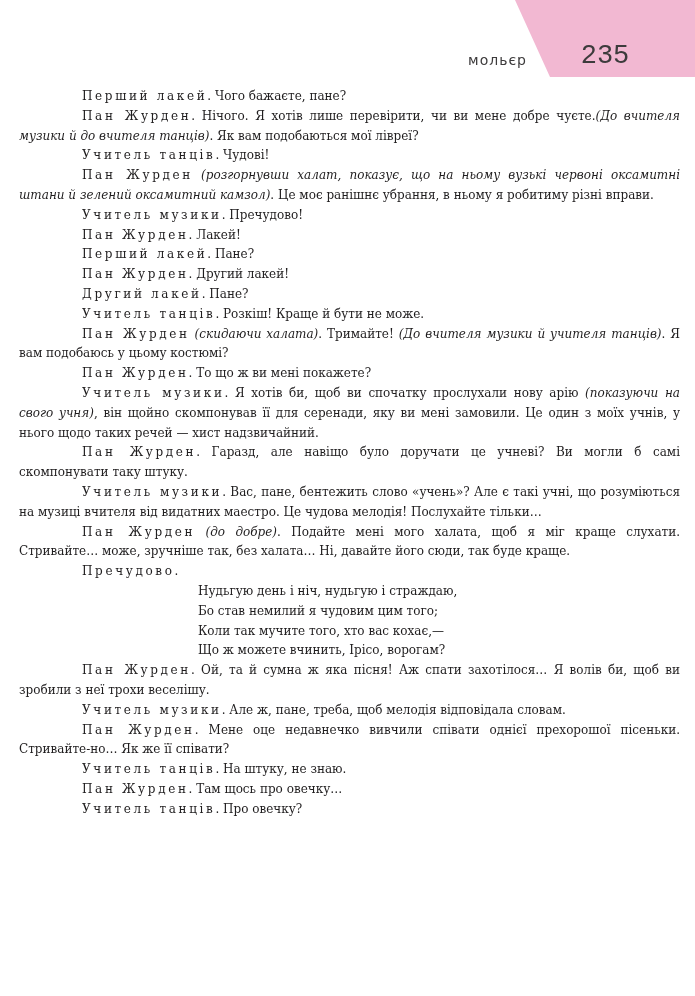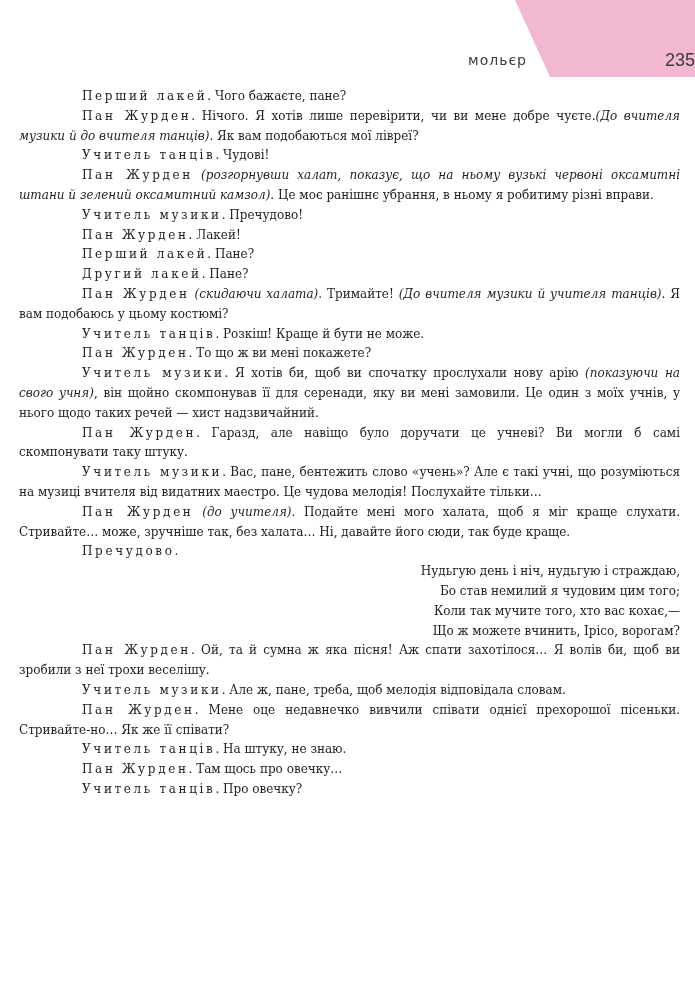--- a/index.html
+++ b/index.html
@@ -22,23 +22,23 @@
     width: 180px;
     height: 77px;
     background: var(--tab-pink, #f2b8d2);
     clip-path: polygon(0 0, 100% 0, 100% 100%, 35px 100%);
   }
   .page-number {
     position: absolute;
     bottom: 6px;
     left: 0;
     width: 100%;
-    text-align: right;
-    font-family: Liberation Sans, sans-serif;
-    font-size: 18px;
+    text-align: center;
+    font-family: Liberation Mono, monospace;
+    font-size: 27px;
     font-weight: 500;
     color: var(--header-text, #3d3b3c);
   }
   .running-title {
     position: absolute;
     top: 52px;
     right: 168px;
     font-family: "DejaVu Sans", "Liberation Sans", sans-serif;
     font-size: 14px;
     letter-spacing: 1px;
@@ -61,21 +61,21 @@
     text-indent: 63px;
   }
   .seg-name {
     letter-spacing: 0.22em;
   }
   .seg-italic {
     font-style: italic;
   }
   .verse {
     margin: 0 0 0 179px;
-    text-align: right;
+    text-align: left;
   }
   .verse-line {
     white-space: nowrap;
   }
 </style>
 </head>
 <body style="--tab-pink: #f2b8d2; --header-text: #3d3b3c; --body-text: #1f1d1e; background: rgb(255, 255, 255);">
 
 <div class="running-title">мольєр</div>
 
@@ -84,28 +84,29 @@
 </div>
 
 <div class="content" id="content">
     <p class="para"><span class="seg-name">Перший лакей</span><span class="seg-plain">. Чого бажаєте, пане?</span></p>
     <p class="para"><span class="seg-name">Пан Журден</span><span class="seg-plain">. Нічого. Я хотів лише перевірити, чи ви мене добре чуєте.</span><span class="seg-italic">(До вчителя музики й до вчителя танців)</span><span class="seg-plain">. Як вам подобаються мої лівреї?</span></p>
     <p class="para"><span class="seg-name">Учитель танців</span><span class="seg-plain">. Чудові!</span></p>
     <p class="para"><span class="seg-name">Пан Журден</span><span class="seg-plain"> </span><span class="seg-italic">(розгорнувши халат, показує, що на ньому вузькі червоні оксамитні штани й зелений оксамитний камзол)</span><span class="seg-plain">. Це моє ранішнє убрання, в ньому я робитиму різні вправи.</span></p>
     <p class="para"><span class="seg-name">Учитель музики</span><span class="seg-plain">. Пречудово!</span></p>
     <p class="para"><span class="seg-name">Пан Журден</span><span class="seg-plain">. Лакей!</span></p>
     <p class="para"><span class="seg-name">Перший лакей</span><span class="seg-plain">. Пане?</span></p>
+    <p class="para"><span class="seg-name">Пан Журден</span><span class="seg-plain">. Другий лакей!</span></p>
     <p class="para"><span class="seg-name">Другий лакей</span><span class="seg-plain">. Пане?</span></p>
+    <p class="para"><span class="seg-name">Учитель танців</span><span class="seg-plain">. Розкіш! Краще й бути не може.</span></p>
     <p class="para"><span class="seg-name">Пан Журден</span><span class="seg-plain"> </span><span class="seg-italic">(скидаючи халата)</span><span class="seg-plain">. Тримайте! </span><span class="seg-italic">(До вчителя музики й учителя танців)</span><span class="seg-plain">. Я вам подобаюсь у цьому костюмі?</span></p>
-    <p class="para"><span class="seg-name">Учитель танців</span><span class="seg-plain">. Розкіш! Краще й бути не може.</span></p>
     <p class="para"><span class="seg-name">Пан Журден</span><span class="seg-plain">. То що ж ви мені покажете?</span></p>
     <p class="para"><span class="seg-name">Учитель музики</span><span class="seg-plain">. Я хотів би, щоб ви спочатку прослухали нову арію </span><span class="seg-italic">(показуючи на свого учня)</span><span class="seg-plain">, він щойно скомпонував її для серенади, яку ви мені замовили. Це один з моїх учнів, у нього щодо таких речей — хист надзвичайний.</span></p>
     <p class="para"><span class="seg-name">Пан Журден</span><span class="seg-plain">. Гаразд, але навіщо було доручати це учневі? Ви могли б самі скомпонувати таку штуку.</span></p>
     <p class="para"><span class="seg-name">Учитель музики</span><span class="seg-plain">. Вас, пане, бентежить слово «учень»? Але є такі учні, що розуміються на музиці вчителя від видатних маестро. Це чудова мелодія! Послухайте тільки…</span></p>
-    <p class="para"><span class="seg-name">Пан Журден</span><span class="seg-plain"> </span><span class="seg-italic">(до учителя)</span><span class="seg-plain">. Подайте мені мого халата, щоб я міг краще слухати. Стривайте… може, зручніше так, без халата… Ні, давайте його сюди, так буде краще.</span></p>
+    <p class="para"><span class="seg-name">Пан Журден</span><span class="seg-plain"> </span><span class="seg-italic">(до добре)</span><span class="seg-plain">. Подайте мені мого халата, щоб я міг краще слухати. Стривайте… може, зручніше так, без халата… Ні, давайте його сюди, так буде краще.</span></p>
     <p class="para"><span class="seg-name">Пречудово</span><span class="seg-plain">.</span></p>
     <div class="verse">
       <div class="verse-line">Нудьгую день і ніч, нудьгую і страждаю,</div>
       <div class="verse-line">Бо став немилий я чудовим цим того;</div>
       <div class="verse-line">Коли так мучите того, хто вас кохає,—</div>
       <div class="verse-line">Що ж можете вчинить, Ірісо, ворогам?</div>
     </div>
     <p class="para"><span class="seg-name">Пан Журден</span><span class="seg-plain">. Ой, та й сумна ж яка пісня! Аж спати захотілося… Я волів би, щоб ви зробили з неї трохи веселішу.</span></p>
     <p class="para"><span class="seg-name">Учитель музики</span><span class="seg-plain">. Але ж, пане, треба, щоб мелодія відповідала словам.</span></p>
     <p class="para"><span class="seg-name">Пан Журден</span><span class="seg-plain">. Мене оце недавнечко вивчили співати однієї прехорошої пісеньки. Стривайте-но… Як же її співати?</span></p>

